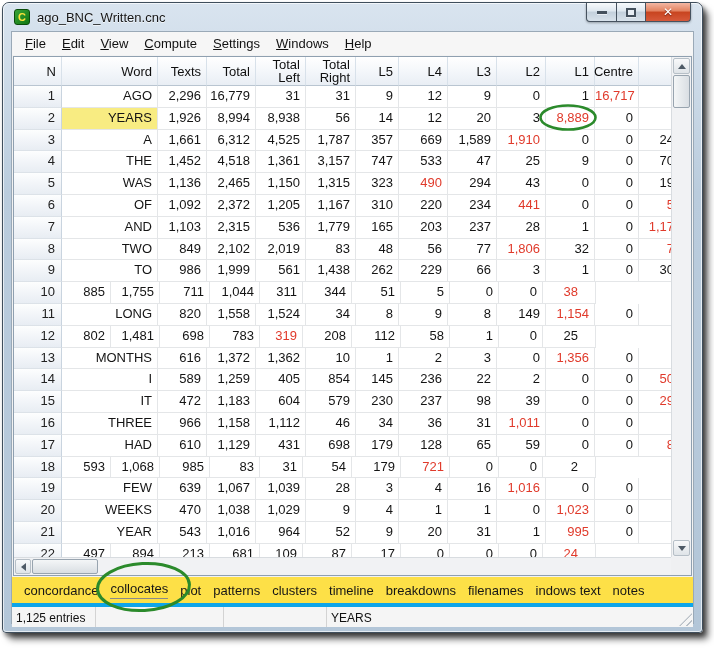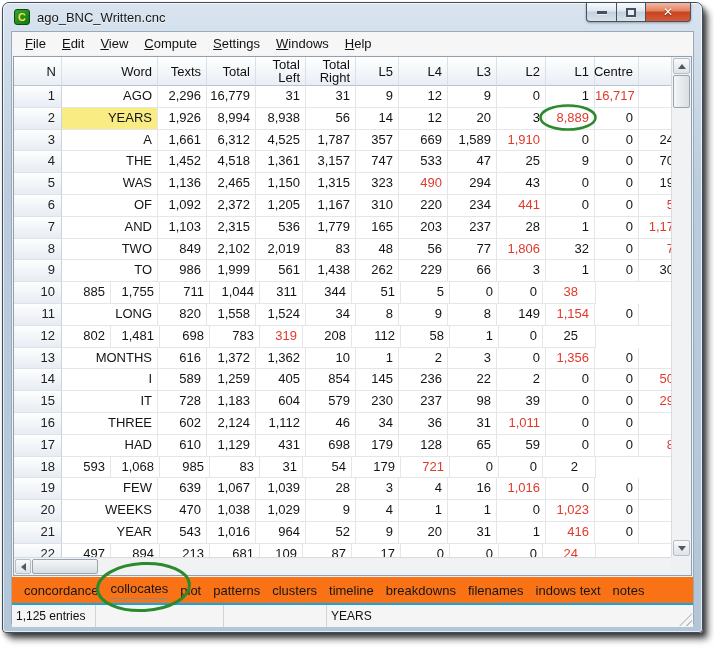--- a/index.html
+++ b/index.html
@@ -86,28 +86,28 @@
   .arr-down { width:0; height:0; border-left:4px solid transparent; border-right:4px solid transparent; border-top:5px solid #4E5A66; }
   .arr-left { width:0; height:0; border-top:4px solid transparent; border-bottom:4px solid transparent; border-right:5px solid #4E5A66; }
   .arr-right { width:0; height:0; border-top:4px solid transparent; border-bottom:4px solid transparent; border-left:5px solid #4E5A66; }
   .vthumb { position:absolute; left:1px; top:18px; width:17px; height:33px;
         background:linear-gradient(90deg,#F4F6F7,#D9DEE3); border:1px solid #98A4AF; border-radius:2px; }
   .hthumb { position:absolute; top:1px; left:18px; width:66px; height:15px;
         background:linear-gradient(#F4F6F7,#D9DEE3); border:1px solid #98A4AF; border-radius:2px; }
   .corner { position:absolute; right:0; bottom:0; width:20px; height:18px; background:#EFF0F2; }
 
   
-  .tabbar { position:absolute; left:0; right:0; top:545px; height:26px; background:#f97316;
+  .tabbar { position:absolute; left:0; right:0; top:545px; height:26px; background:#fde047;
         display:flex; align-items:center; padding-left:6px; font-size:13px; color:#161616; }
   .tab { padding:0 6px; }
   .tab.active::after { content:''; display:block; height:1px; background:#8A8A8A; margin-top:2px; }
 
   
   .statusbar { position:absolute; left:0; right:0; top:571px; height:24px; background:#F5F5F5;
-        border-top:2px solid #0ea5e9; display:flex; font-size:12px; color:#101010; }
+        border-top:4px solid #0ea5e9; display:flex; font-size:12px; color:#101010; }
   .panel { border-right:1px solid #D3D3D3; padding:0 4px; line-height:22px;
         white-space:nowrap; overflow:hidden; }
   .p0{width:84px} .p1{width:103px} .p2{width:128px} .p3{width:103px} .p4{flex:1; border-right:none;}
   .grip { position:absolute; right:1px; bottom:1px; width:13px; height:13px;
         background:repeating-linear-gradient(135deg,#B9C0C7 0 1.5px,transparent 1.5px 4.5px);
         clip-path:polygon(100% 0,100% 100%,0 100%); }
 
   
   .overlay { position:absolute; left:0; top:0; width:714px; height:648px; pointer-events:none; z-index:60; }
 </style>
@@ -394,37 +394,37 @@
                 <div class="td num c7">236</div>
                 <div class="td num c8">22</div>
                 <div class="td num c9">2</div>
                 <div class="td num c10">0</div>
                 <div class="td num c11">0</div>
                 <div class="td num c12 red">50</div>
               </div>
               <div class="grow tr">
                 <div class="td ncell c0">15</div>
                 <div class="td c1">IT</div>
-                <div class="td num c2">728</div>
+                <div class="td num c2">472</div>
                 <div class="td num c3">1,183</div>
                 <div class="td num c4">604</div>
                 <div class="td num c5">579</div>
                 <div class="td num c6">230</div>
                 <div class="td num c7">237</div>
                 <div class="td num c8">98</div>
                 <div class="td num c9">39</div>
                 <div class="td num c10">0</div>
                 <div class="td num c11">0</div>
                 <div class="td num c12 red">29</div>
               </div>
               <div class="grow tr">
                 <div class="td ncell c0">16</div>
                 <div class="td c1">THREE</div>
-                <div class="td num c2">602</div>
-                <div class="td num c3">2,124</div>
+                <div class="td num c2">966</div>
+                <div class="td num c3">1,158</div>
                 <div class="td num c4">1,112</div>
                 <div class="td num c5">46</div>
                 <div class="td num c6">34</div>
                 <div class="td num c7">36</div>
                 <div class="td num c8">31</div>
                 <div class="td num c9 red">1,011</div>
                 <div class="td num c10">0</div>
                 <div class="td num c11">0</div>
                 <div class="td num c12"></div>
               </div>
@@ -491,21 +491,21 @@
                 <div class="td ncell c0">21</div>
                 <div class="td c1">YEAR</div>
                 <div class="td num c2">543</div>
                 <div class="td num c3">1,016</div>
                 <div class="td num c4">964</div>
                 <div class="td num c5">52</div>
                 <div class="td num c6">9</div>
                 <div class="td num c7">20</div>
                 <div class="td num c8">31</div>
                 <div class="td num c9">1</div>
-                <div class="td num c10 red">416</div>
+                <div class="td num c10 red">995</div>
                 <div class="td num c11">0</div>
                 <div class="td num c12"></div>
               </div>
               <div class="grow tr">
                 <div class="td ncell c0">22</div>
                 <div class="td num c2">497</div>
                 <div class="td num c3">894</div>
                 <div class="td num c4">213</div>
                 <div class="td num c5">681</div>
                 <div class="td num c6">109</div>

